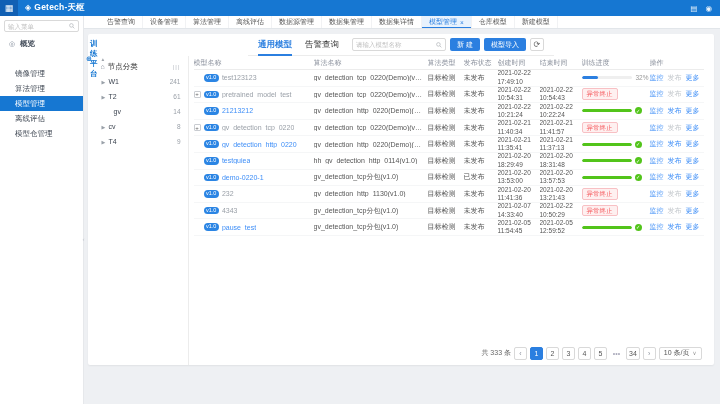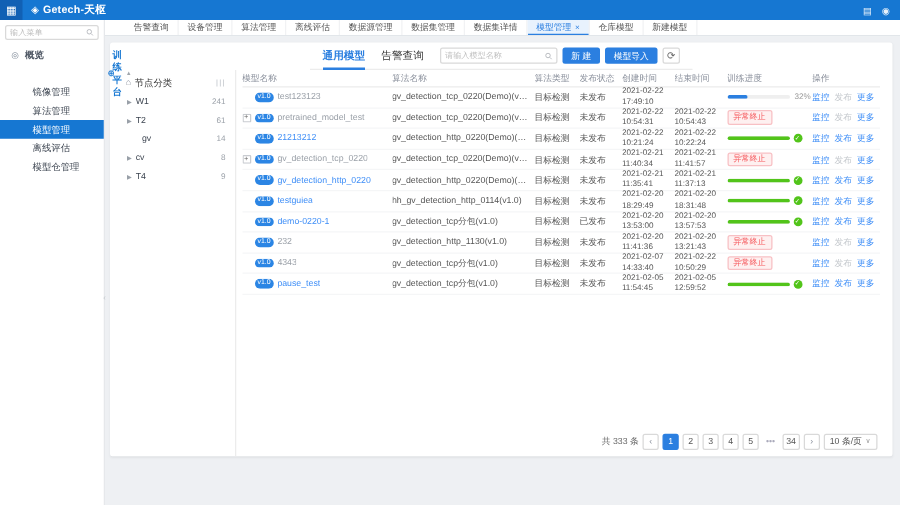--- a/index.html
+++ b/index.html
@@ -26,21 +26,21 @@
     display:flex; align-items:center; padding:0 3px; background:#fff; }
   .side-search input { flex:1; min-width:0; border:none; outline:none; font-size:6.5px; color:#333;
     font-family:inherit; }
   .side-search input::placeholder { color:#bfbfbf; }
   .sicon { flex:none; width:6px; height:6px; color:#b3b6bb; }
   .mi-top { height:15px; display:flex; align-items:center; gap:4px; padding:0 5px 0 8px;
     font-size:7.5px; color:#4a5360; cursor:pointer;font-weight:bold; }
   .mi-top .ic { width:8px; font-size:7px; color:#7a8594; text-align:center; }
   .mi-top .chev { margin-left:auto; font-size:5.5px; color:#a0a6ad; }
   .mi-top.expanded, .mi-top.expanded .ic { color:#1677d2;padding-left:43px; }
-  .mi-sub { height:15px; display:flex; align-items:center; padding-left:26px; font-size:7.5px;
+  .mi-sub { height:15px; display:flex; align-items:center; padding-left:15px; font-size:7.5px;
     color:#3c4450; cursor:pointer; }
   .mi-sub.selected { background:#1677d2; color:#fff; }
   .collapse-handle { position:absolute; right:-4px; top:210px; width:7px; height:26px;
     display:flex; align-items:center; justify-content:center; color:#c3c7cc; font-size:6px;
     cursor:pointer; }
 
   
   .main { flex:1; min-width:0; display:flex; flex-direction:column; background:#eef0f3; }
   .pagetabs { height:13px; background:#fff; border-bottom:1px solid #e2e6ea; display:flex;
     align-items:stretch; padding-left:16px; flex:none; }

